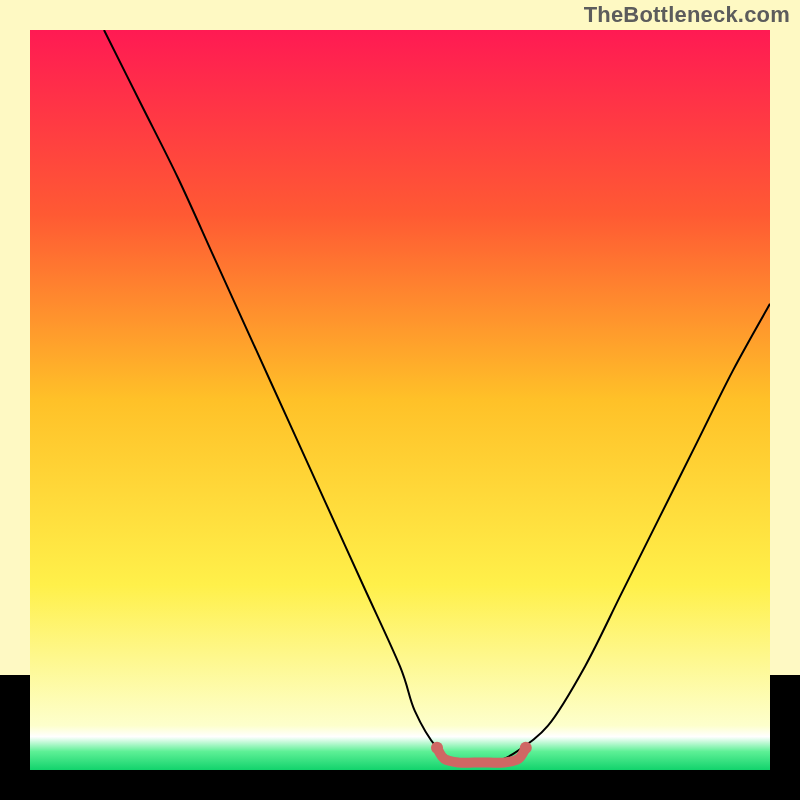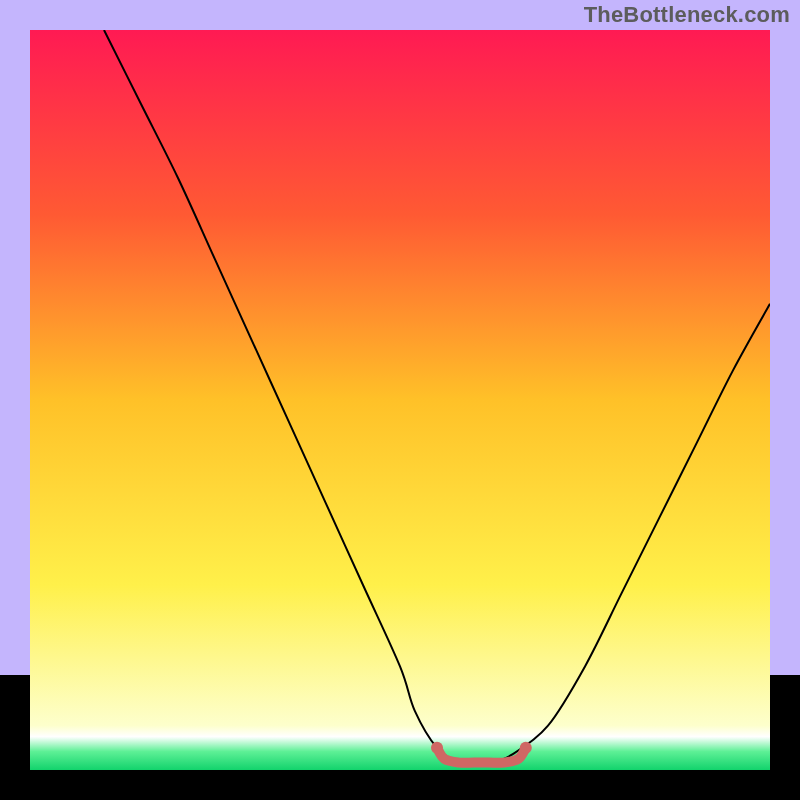--- a/index.html
+++ b/index.html
@@ -8,21 +8,21 @@
     width: 800px;
     height: 800px;
     background: #000;
     overflow: hidden;
     font-family: Arial, Helvetica, sans-serif;
   }
   .frame {
     position: relative;
     width: 800px;
     height: 675px;
-    background: #c4b5fd;
+    background: #fef9c3;
   }
   .watermark {
     position: absolute;
     top: 2px;
     right: 10px;
     color: #5c5c5c;
     font-size: 22px;
     font-weight: 600;
     letter-spacing: 0.2px;
     z-index: 10;

